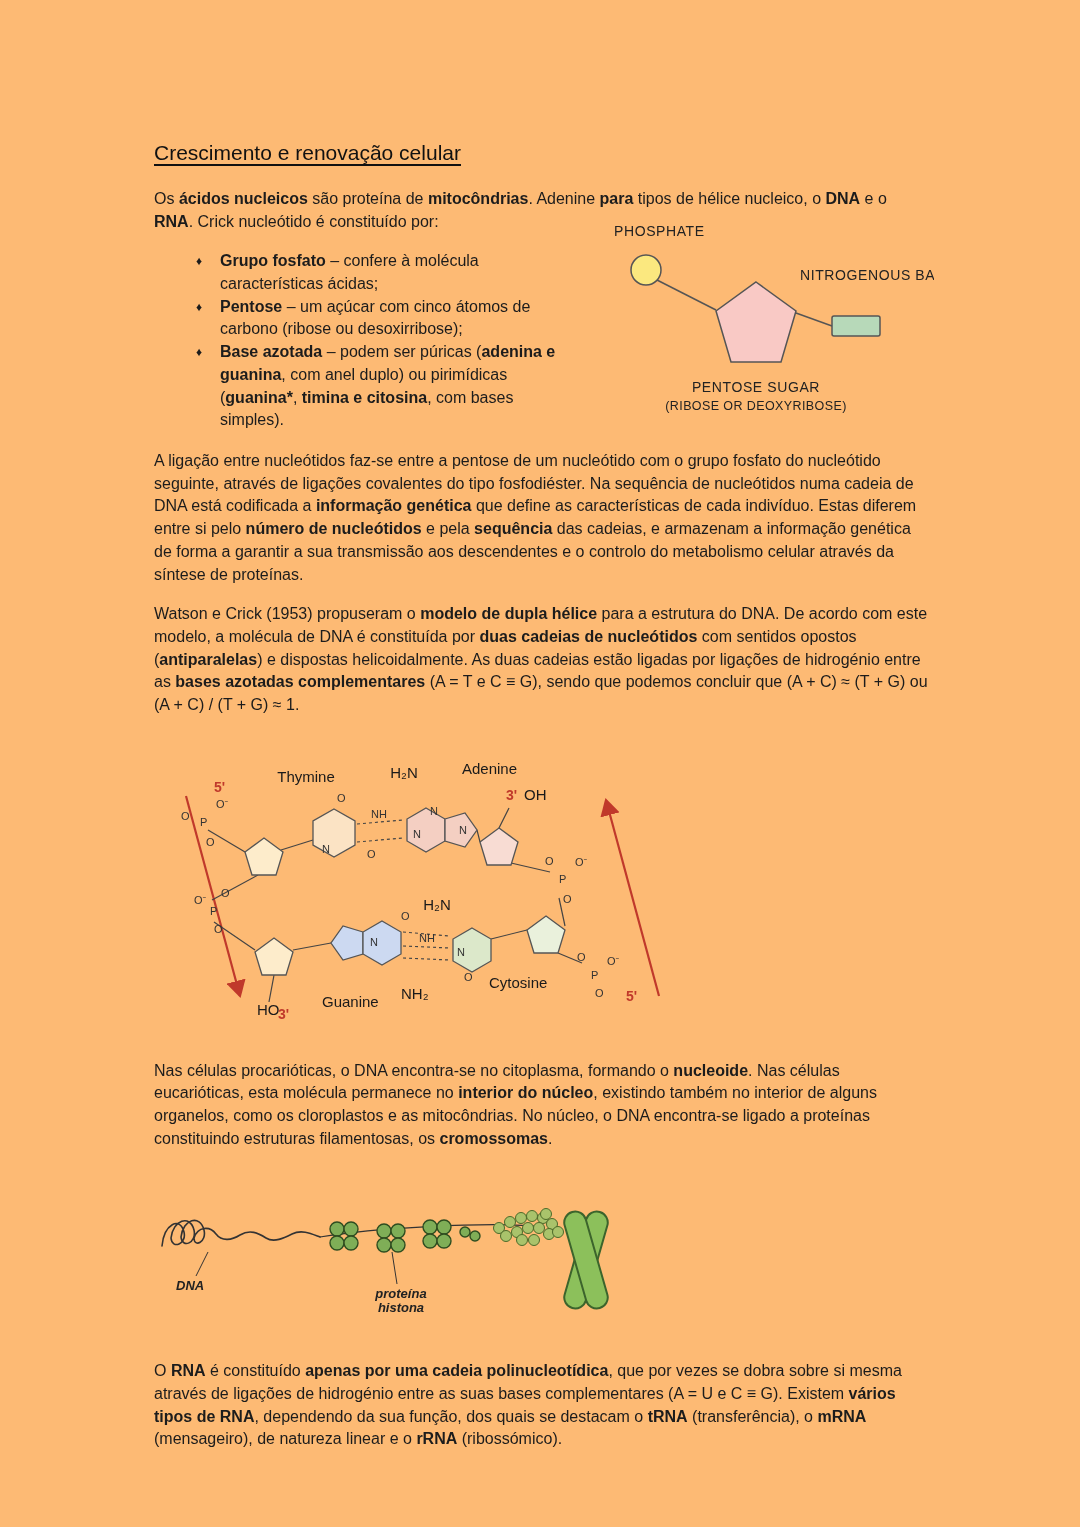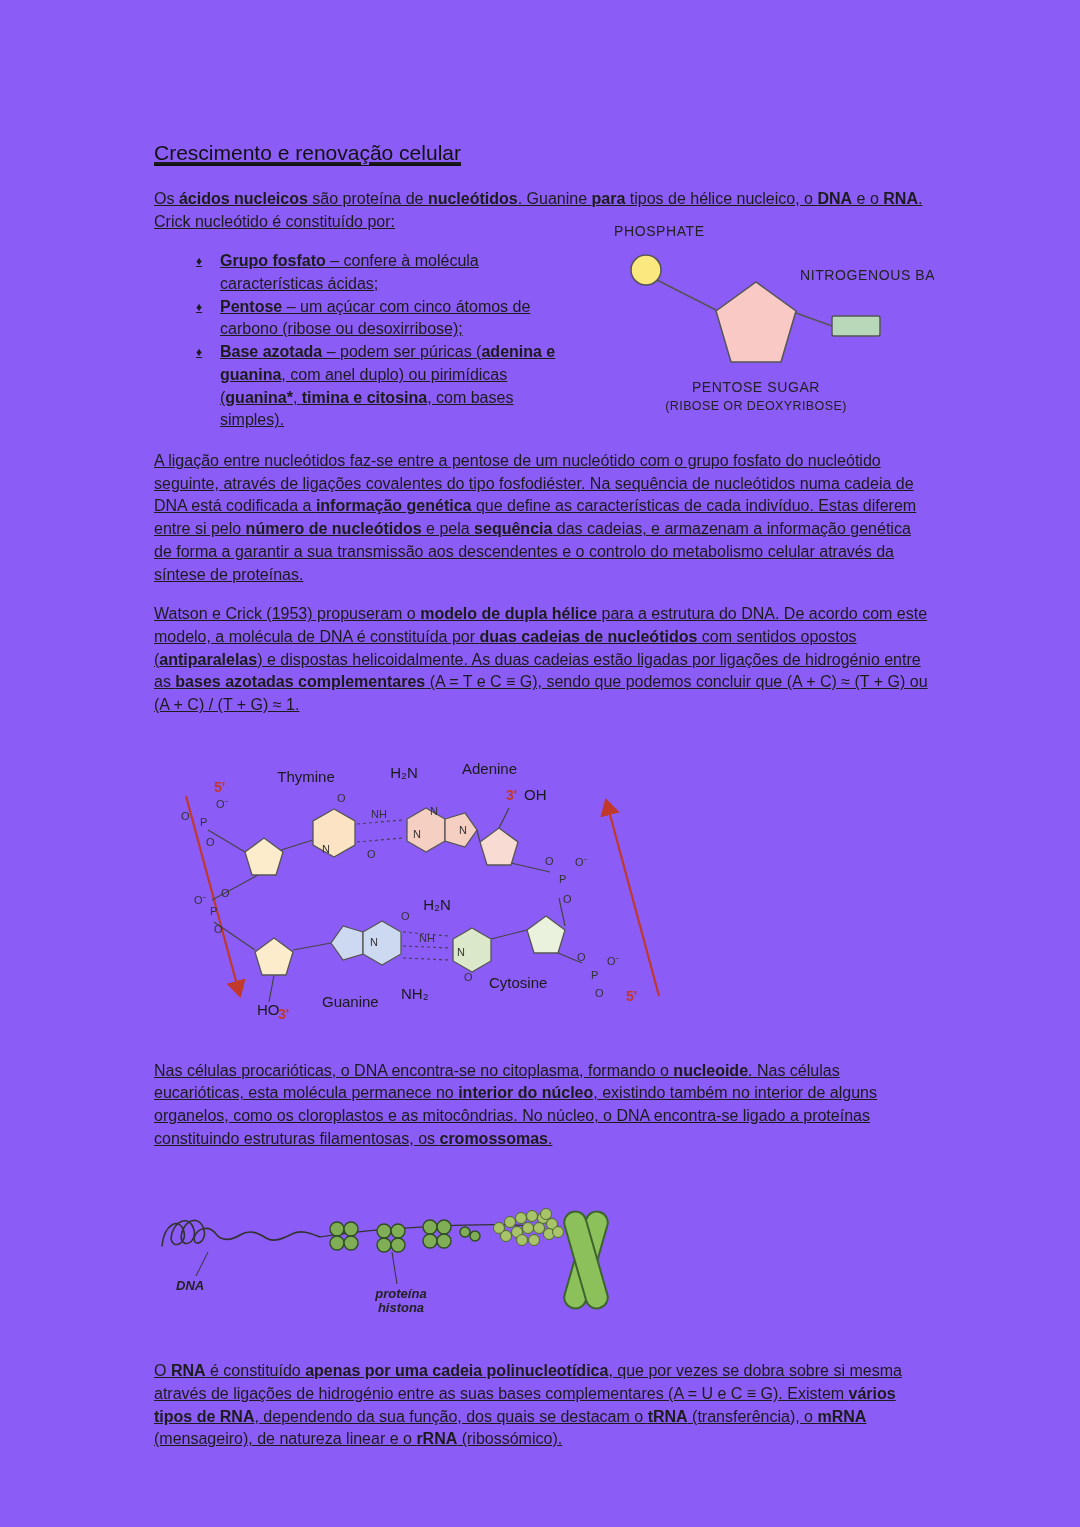--- a/index.html
+++ b/index.html
@@ -1,20 +1,20 @@
 <!DOCTYPE html>
 <html><head>
 <meta charset="utf-8">
 <style>
   html,body{margin:0;padding:0;background:#ffffff;}
   .page{
     width:1080px;height:1527px;box-sizing:border-box;margin:0 auto;
-    padding:138px 150px 40px 154px;background:#8b5cf6;
+    padding:138px 150px 40px 154px;background:#fdba74;
     font-family:"Liberation Sans",sans-serif;font-size:16px;line-height:1.42;color:#1c1c1c;
-    position:relative;overflow:hidden;text-decoration:underline;
+    position:relative;overflow:hidden;
   }
   h1.doc-title{
     font-size:21px;font-weight:normal;margin:0 0 20px 0;color:#111;
     text-decoration:underline;text-underline-offset:4px;
   }
   p.para{margin:0 0 17px 0;}
   b{font-weight:bold;margin-top:35px;}
   .intro-block{position:relative;}
   ul.bullets{list-style:none;margin:2px 0 18px 0;padding:0;width:424px;}
   ul.bullets li{display:flex;margin:0 0 0 42px;}
@@ -32,21 +32,21 @@
   .hand{font-size:13px;font-style:italic;font-weight:bold;fill:#222;}
 </style>
 </head>
 <body>
 
 <div class="page">
 
   <h1 class="doc-title">Crescimento e renovação celular</h1>
 
   <div class="intro-block">
-    <p class="para"><span>Os </span><b>ácidos nucleicos</b><span> são proteína de </span><b>nucleótidos</b><span>. Guanine </span><b>para</b><span> tipos de hélice nucleico, o </span><b>DNA</b><span> e o </span><b>RNA</b><span>. Crick nucleótido é constituído por:</span></p>
+    <p class="para"><span>Os </span><b>ácidos nucleicos</b><span> são proteína de </span><b>mitocôndrias</b><span>. Adenine </span><b>para</b><span> tipos de hélice nucleico, o </span><b>DNA</b><span> e o </span><b>RNA</b><span>. Crick nucleótido é constituído por:</span></p>
 
     <ul class="bullets">
       <li>
         <span class="diamond">♦</span>
         <span class="li-text"><b>Grupo fosfato</b><span> – confere à molécula características ácidas;</span></span>
       </li>
       <li>
         <span class="diamond">♦</span>
         <span class="li-text"><b>Pentose</b><span> – um açúcar com cinco átomos de carbono (ribose ou desoxirribose);</span></span>
       </li>

